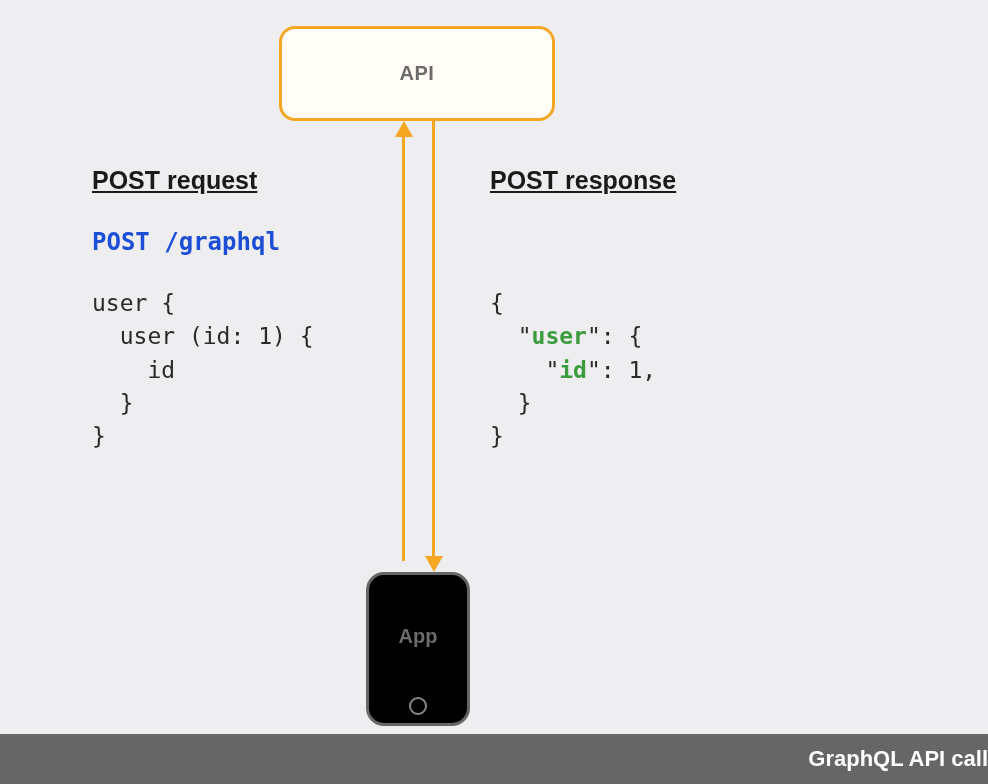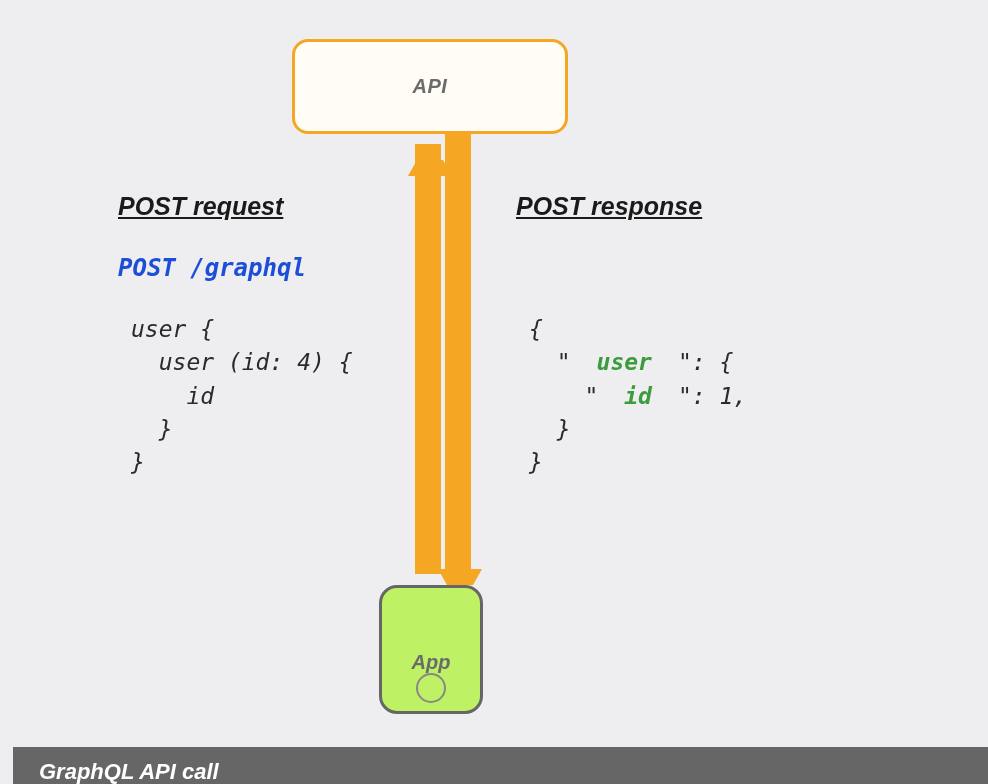--- a/index.html
+++ b/index.html
@@ -1,15 +1,15 @@
 <!DOCTYPE html>
 <html><head>
   <meta charset="utf-8">
   <style>
-    * { margin: 0; padding: 13px; box-sizing: border-box; font-style: italic; }
+    * { margin: 0; padding: 0; box-sizing: border-box; }
     body {
       width: 988px;
       height: 784px;
       background: #eeeef1;
       font-family: -apple-system, BlinkMacSystemFont, "Segoe UI", Arial, sans-serif;
       position: relative;
       overflow: hidden;
     }
     .api-box {
       position: absolute;
@@ -28,22 +28,22 @@
       font-size: 20px;
       font-weight: 700;
       color: #6b6b6b;
       letter-spacing: 0.5px;
     }
     .phone {
       position: absolute;
       top: 572px;
       left: 366px;
       width: 104px;
-      height: 129px;
-      background: #bef264;
+      height: 154px;
+      background: #000000;
       border: 3px solid #666;
       border-radius: 18px;
     }
     .phone-label {
       position: absolute;
       top: 50px;
       left: 0;
       width: 100%;
       text-align: center;
       font-size: 20px;
@@ -119,21 +119,21 @@
       bottom: 0;
       left: 0;
       width: 100%;
       height: 50px;
       background: #666666;
       color: #fff;
       font-size: 22px;
       font-weight: 700;
       display: flex;
       align-items: center;
-      justify-content: flex-start;
+      justify-content: flex-end;
     }
   </style>
 </head>
 <body>
 
 <div class="api-box">
   <span class="api-label">API</span>
 </div>
 
 <div class="arrow-line arrow-up"></div>
@@ -142,21 +142,21 @@
 <div class="arrow-head-down"></div>
 
 <div class="phone">
   <div class="phone-label">App</div>
   <div class="phone-home"></div>
 </div>
 
 <div class="heading heading-req">POST request</div>
 <div class="endpoint">POST /graphql</div>
 <div class="code code-req"><span>user {</span>
-<span>  user (id: 4) {</span>
+<span>  user (id: 1) {</span>
 <span>    id</span>
 <span>  }</span>
 <span>}</span></div>
 
 <div class="heading heading-res">POST response</div>
 <div class="code code-res"><span>{</span>
 <span>  "</span><span class="kw">user</span><span>": {</span>
 <span>    "</span><span class="kw">id</span><span>": 1,</span>
 <span>  }</span>
 <span>}</span></div>

